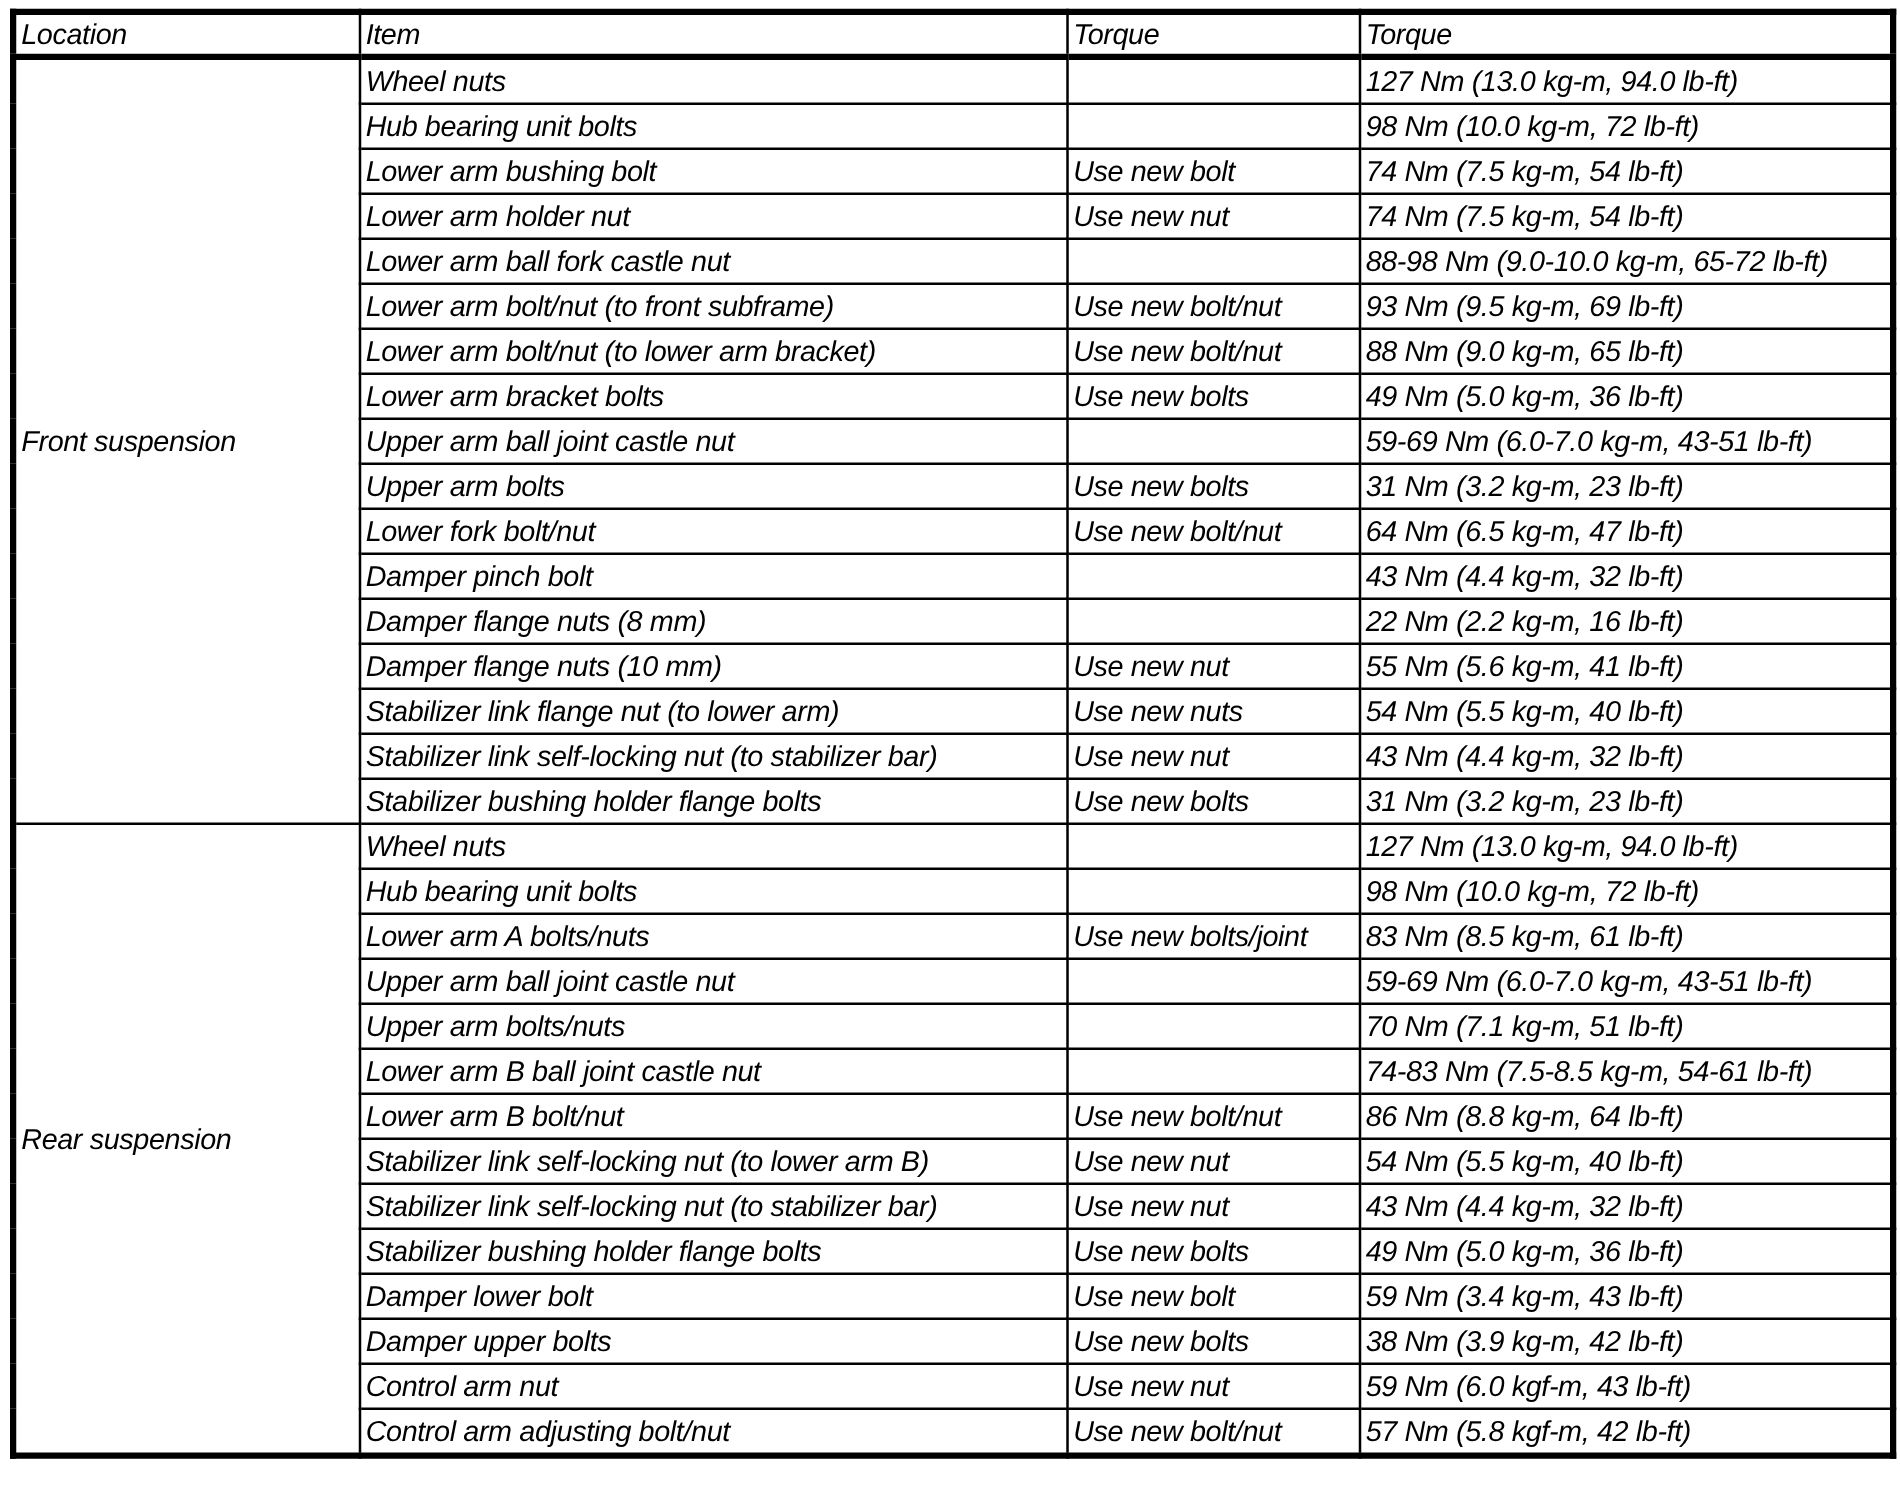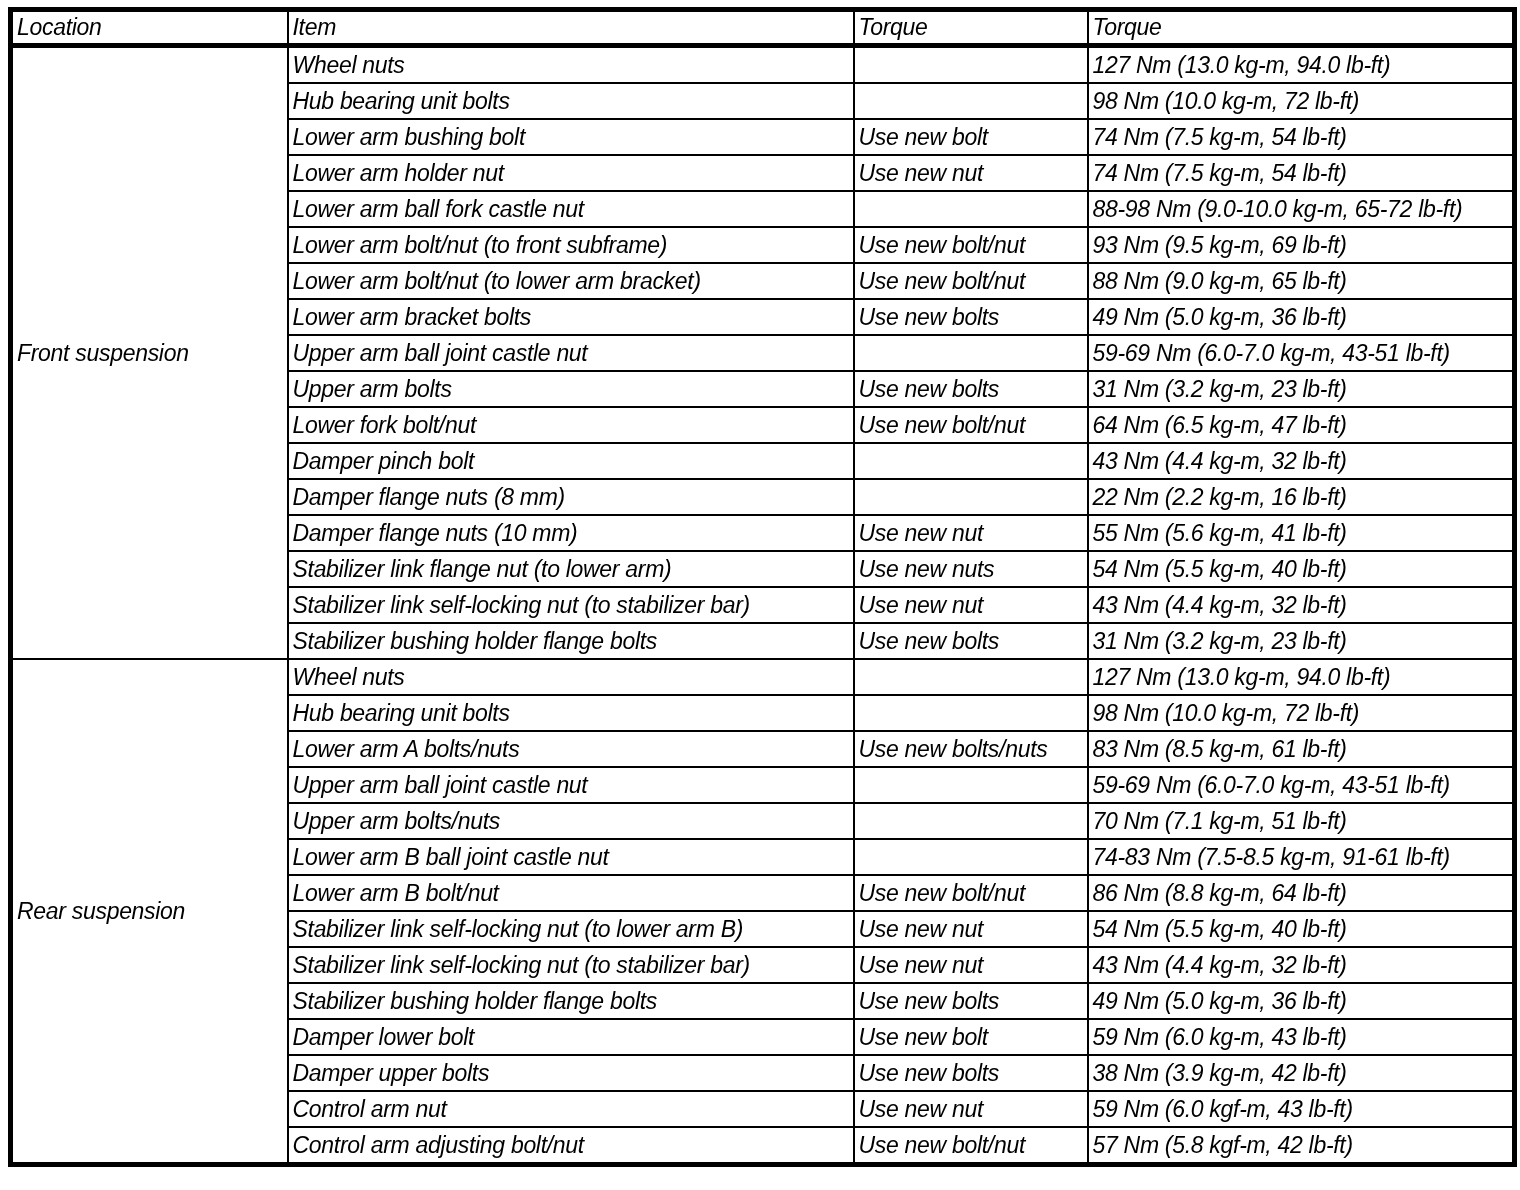--- a/index.html
+++ b/index.html
@@ -158,37 +158,37 @@
           <td></td>
           <td>127 Nm (13.0 kg-m, 94.0 lb-ft)</td>
         </tr>
         <tr>
           <td>Hub bearing unit bolts</td>
           <td></td>
           <td>98 Nm (10.0 kg-m, 72 lb-ft)</td>
         </tr>
         <tr>
           <td>Lower arm A bolts/nuts</td>
-          <td>Use new bolts/nuts</td>
+          <td>Use new bolts/joint</td>
           <td>83 Nm (8.5 kg-m, 61 lb-ft)</td>
         </tr>
         <tr>
           <td>Upper arm ball joint castle nut</td>
           <td></td>
           <td>59-69 Nm (6.0-7.0 kg-m, 43-51 lb-ft)</td>
         </tr>
         <tr>
           <td>Upper arm bolts/nuts</td>
           <td></td>
           <td>70 Nm (7.1 kg-m, 51 lb-ft)</td>
         </tr>
         <tr>
           <td>Lower arm B ball joint castle nut</td>
           <td></td>
-          <td>74-83 Nm (7.5-8.5 kg-m, 91-61 lb-ft)</td>
+          <td>74-83 Nm (7.5-8.5 kg-m, 54-61 lb-ft)</td>
         </tr>
         <tr>
           <td>Lower arm B bolt/nut</td>
           <td>Use new bolt/nut</td>
           <td>86 Nm (8.8 kg-m, 64 lb-ft)</td>
         </tr>
         <tr>
           <td>Stabilizer link self-locking nut (to lower arm B)</td>
           <td>Use new nut</td>
           <td>54 Nm (5.5 kg-m, 40 lb-ft)</td>
@@ -199,21 +199,21 @@
           <td>43 Nm (4.4 kg-m, 32 lb-ft)</td>
         </tr>
         <tr>
           <td>Stabilizer bushing holder flange bolts</td>
           <td>Use new bolts</td>
           <td>49 Nm (5.0 kg-m, 36 lb-ft)</td>
         </tr>
         <tr>
           <td>Damper lower bolt</td>
           <td>Use new bolt</td>
-          <td>59 Nm (6.0 kg-m, 43 lb-ft)</td>
+          <td>59 Nm (3.4 kg-m, 43 lb-ft)</td>
         </tr>
         <tr>
           <td>Damper upper bolts</td>
           <td>Use new bolts</td>
           <td>38 Nm (3.9 kg-m, 42 lb-ft)</td>
         </tr>
         <tr>
           <td>Control arm nut</td>
           <td>Use new nut</td>
           <td>59 Nm (6.0 kgf-m, 43 lb-ft)</td>

